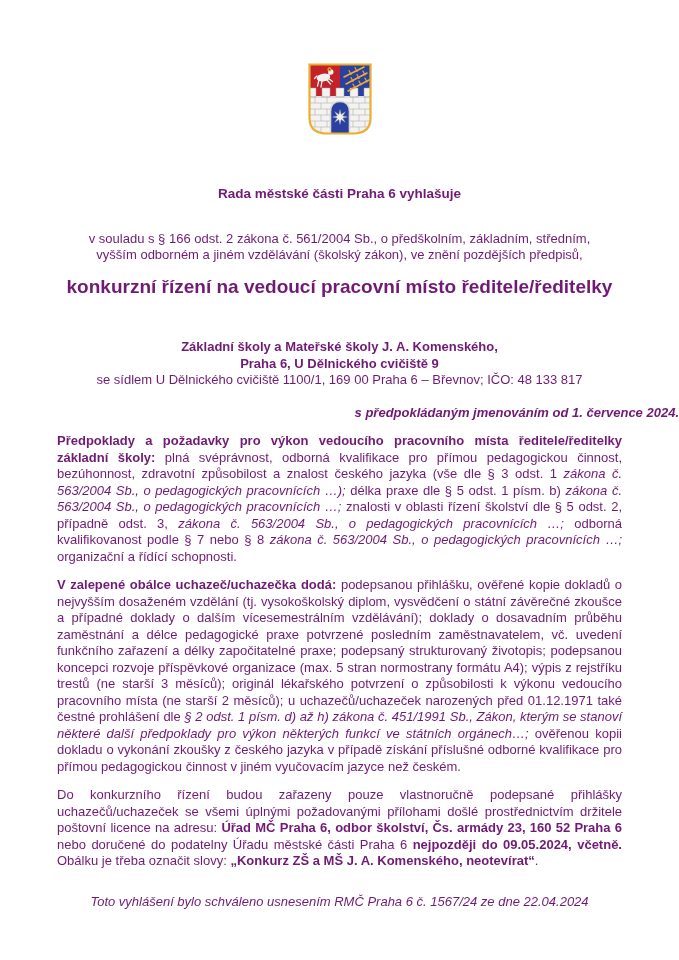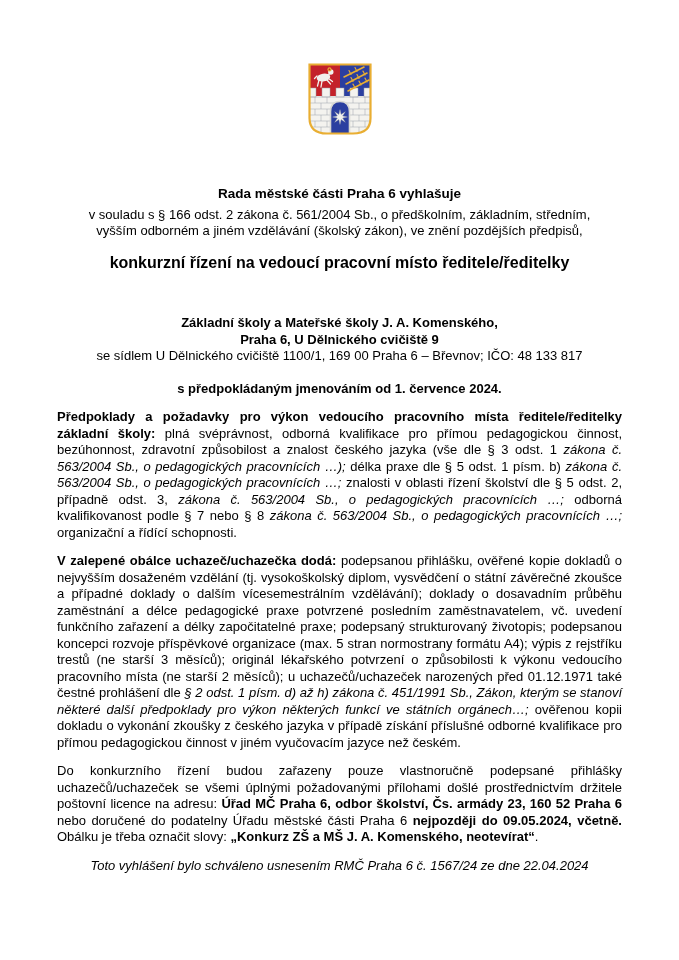--- a/index.html
+++ b/index.html
@@ -1,43 +1,43 @@
 <!DOCTYPE html>
 <html lang="cs" style="--red: #c4222a; --blue: #2b3fa0; --gold: #e9ae32; --silver: #f1f1ed; --wall: #f4f3ef; --mortar: #9aa0a8;"><head>
 <meta charset="utf-8">
 <style>
   html,body{margin:0;padding:0;background:#ffffff;}
   .page{
     width:679px;height:960px;position:relative;margin:0 auto;background:#fff;
     font-family:"Liberation Sans","DejaVu Sans",sans-serif;
-    font-size:13px;line-height:16.5px;color:#000000;overflow:hidden;
+    font-size:13px;line-height:16.5px;color:#701a75;overflow:hidden;
   }
   .crest-svg{display:block;margin:62px auto 0;}
   .f-red{fill:var(--red);}
   .f-blue{fill:var(--blue);}
   .f-gold{fill:var(--gold);}
   .f-silver{fill:var(--silver);}
   .f-wall{fill:var(--wall);}
   .s-gold{stroke:var(--gold);}
   .merlons rect{stroke:var(--mortar);stroke-width:.5;}
   .mortar-lines line{stroke:var(--mortar);stroke-width:.6;opacity:.8;}
   .ram-stroke{stroke:var(--silver);stroke-width:1.3;stroke-linecap:round;fill:none;}
   .twigs path{stroke:var(--gold);fill:none;stroke-linecap:round;}
   .issuer{margin-top:50px;text-align:center;font-weight:bold;font-size:13.5px;}
-  .legal{margin-top:4px;text-align:center;}
-  .subject{margin-top:15px;text-align:center;font-weight:bold;font-size:16px;}
+  .legal{margin-top:28px;text-align:center;}
+  .subject{margin-top:15px;text-align:center;font-weight:bold;font-size:19px;}
   .school{margin-top:44px;text-align:center;}
   .b{font-weight:bold;}
-  .appointment{margin-top:16px;text-align:center;font-weight:bold;}
+  .appointment{margin-top:16px;text-align:right;font-weight:bold;font-style:italic;}
   .paragraphs{margin:12px 57px 0 57px;}
   p.para{margin:0 0 12px 0;text-align:justify;}
   .bold{font-weight:bold;}
   .italic{font-style:italic;}
   .normal{font-weight:normal;font-style:normal;}
-  .footer{margin-top:12px;text-align:center;font-style:italic;}
+  .footer{margin-top:24px;text-align:center;font-style:italic;}
 </style>
 </head>
 <body>
 
 <div class="page">
 
   <svg class="crest-svg" width="66" height="74" viewBox="0 0 66 74">
     <defs>
       <clipPath id="shieldClip">
         <path d="M2.5,2.5 H63.5 V56 Q63.5,71.5 46,71.5 H20 Q2.5,71.5 2.5,56 Z"></path>

